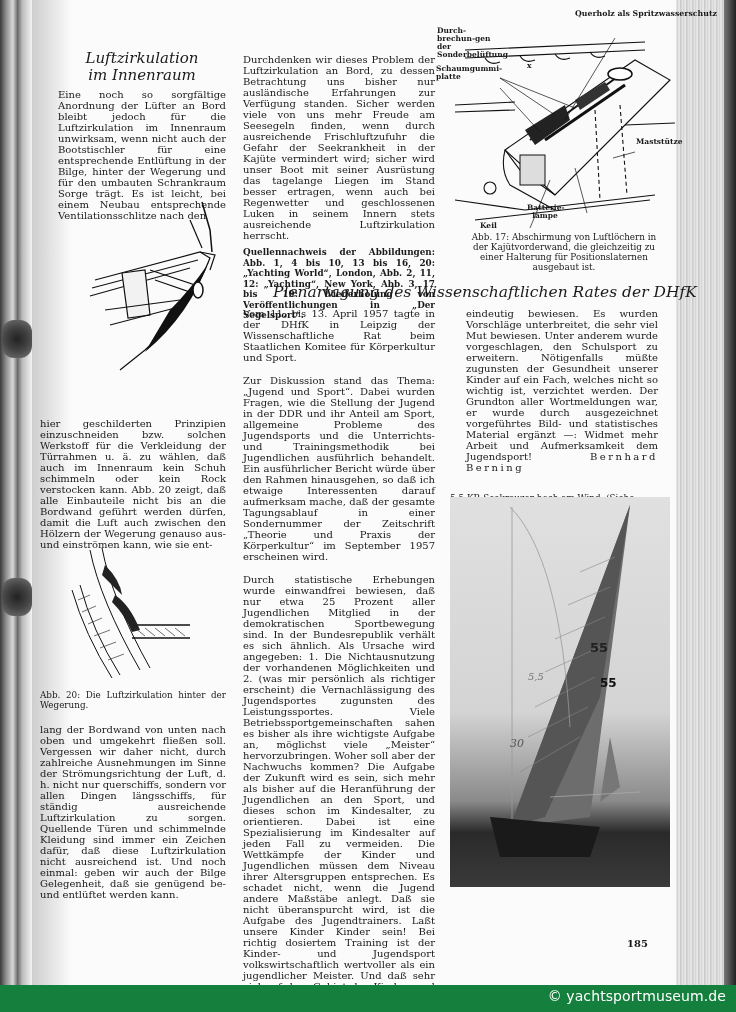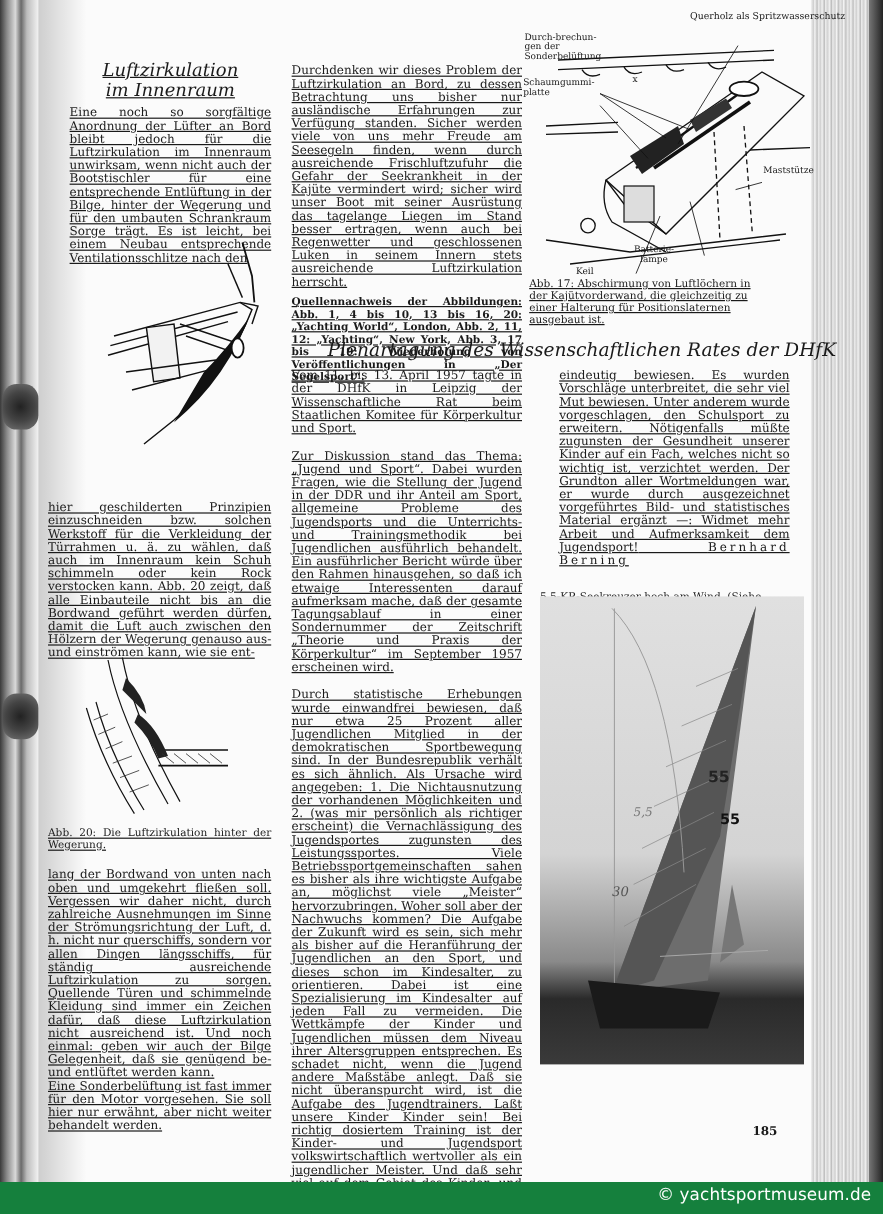--- a/index.html
+++ b/index.html
@@ -7,28 +7,28 @@
   .page { position: absolute; left: 0; top: 0; width: 736px; height: 985px; background: #fbfbfb; }
   .binding-left { position: absolute; left: 0; top: 0; width: 32px; height: 985px; background: linear-gradient(90deg, #3a3a3a 0%, #8a8a8a 18%, #d9d9d9 40%, #6a6a6a 55%, #bcbcbc 70%, #f2f2f2 100%); }
   .binding-shadow { position: absolute; left: 32px; top: 0; width: 40px; height: 985px; background: linear-gradient(90deg, rgba(0,0,0,0.18), rgba(0,0,0,0)); }
   .clip { position: absolute; left: 2px; width: 30px; height: 38px; border-radius: 12px; background: radial-gradient(circle at 50% 50%, #222 0%, #444 50%, #777 100%); }
   .edge-right { position: absolute; right: 0; top: 0; width: 60px; height: 985px;
      background: repeating-linear-gradient(90deg, #e9e9e9 0px, #d0d0d0 2px, #f5f5f5 3px, #bdbdbd 5px, #eeeeee 6px); }
   .edge-right::after { content: ""; position: absolute; right: 0; top: 0; width: 12px; height: 100%; background: linear-gradient(90deg, #777, #222); }
   .footer-bar { position: absolute; left: 0; top: 985px; width: 736px; height: 27px; background: #15803d; }
   .footer-credit { position: absolute; right: 10px; top: 3px; color: #ffffff; font-family: "DejaVu Sans", sans-serif; font-size: 14px; letter-spacing: 0.1px; }
 
-  .col { position: absolute; font-size: 10px; line-height: 11px; text-align: justify; hyphens: manual; text-decoration: underline; }
+  .col { position: absolute; font-size: 10px; line-height: 11px; text-align: justify; hyphens: manual; }
   .col p { margin: 0; }
   .col p + p { margin-top: 12px; }
   .caption { font-size: 8.8px; line-height: 10px; }
   .bold { font-weight: bold; }
   .h1 { font-family: "DejaVu Serif", serif; font-style: italic; font-size: 15px; line-height: 17px; text-align: center; }
   .h2 { position: absolute; font-family: "DejaVu Serif", serif; font-style: italic; font-size: 15.5px; white-space: nowrap; }
-  .label { position: absolute; font-family: "DejaVu Serif", serif; font-weight: normal; font-size: 7.5px; line-height: 8px; }
+  .label { position: absolute; font-family: "DejaVu Serif", serif; font-weight: bold; font-size: 7.5px; line-height: 8px; }
   .spaced { letter-spacing: 2.5px; }
   svg { position: absolute; }
   .photo { position: absolute; left: 450px; top: 497px; width: 220px; height: 390px; background: linear-gradient(180deg, #e0e0e0 0%, #d4d4d4 55%, #8a8a8a 78%, #2a2a2a 86%, #3a3a3a 100%); overflow: hidden; }
   .page-number { position: absolute; left: 627px; top: 938px; font-size: 10px; font-weight: bold; }
 </style>
 </head>
 <body>
 
 <div class="page">
   <div class="binding-left"></div>
@@ -93,21 +93,20 @@
         <line x1="38" y1="120" x2="54" y2="114"></line>
     </g>
   </svg>
 
   <div class="col caption" style="left:40px; top:690px; width:186px;">
     <p>Abb. 20: Die Luftzirkulation hinter der Wegerung.</p>
   </div>
 
   <div class="col" style="left:40px; top:724px; width:186px;">
     <p>lang der Bordwand von unten nach oben und umgekehrt fließen soll. Vergessen wir daher nicht, durch zahlreiche Ausnehmungen im Sinne der Strömungsrichtung der Luft, d. h. nicht nur querschiffs, sondern vor allen Dingen längsschiffs, für ständig ausreichende Luftzirkulation zu sorgen. Quellende Türen und schimmelnde Kleidung sind immer ein Zeichen dafür, daß diese Luftzirkulation nicht ausreichend ist. Und noch einmal: geben wir auch der Bilge Gelegenheit, daß sie genügend be- und entlüftet werden kann.</p>
-    <p style="margin-top:0;">Eine Sonderbelüftung ist fast immer für den Motor vorgesehen. Sie soll hier nur erwähnt, aber nicht weiter behandelt werden.</p>
   </div>
 
   <div class="col" style="left:243px; top:54px; width:192px;">
     <p>Durchdenken wir dieses Problem der Luftzirkulation an Bord, zu dessen Betrachtung uns bisher nur ausländische Erfahrungen zur Verfügung standen. Sicher werden viele von uns mehr Freude am Seesegeln finden, wenn durch ausreichende Frischluftzufuhr die Gefahr der Seekrankheit in der Kajüte vermindert wird; sicher wird unser Boot mit seiner Ausrüstung das tagelange Liegen im Stand besser ertragen, wenn auch bei Regenwetter und geschlossenen Luken in seinem Innern stets ausreichende Luftzirkulation herrscht.</p>
     <p class="bold caption" style="margin-top:6px; line-height:10.5px;">Quellennachweis der Abbildungen: Abb. 1, 4 bis 10, 13 bis 16, 20: „Yachting World“, London, Abb. 2, 11, 12: „Yachting“, New York, Abb. 3, 17 bis 19: Wiederholung von Veröffentlichungen in „Der Segelsport“.</p>
   </div>
 
   <svg style="left:445px; top:20px;" width="230" height="215" viewBox="0 0 230 215">
     <g stroke="#111" fill="none" stroke-width="1.1">
       <path d="M20 30 L200 22"></path>
@@ -141,21 +140,21 @@
     </g>
   </svg>
   <div class="label" style="left:575px; top:10px; font-size:7.8px;">Querholz als Spritzwasserschutz</div>
   <div class="label" style="left:437px; top:27px; width:66px;">Durch-brechun-gen der Sonderbelüftung</div>
   <div class="label" style="left:436px; top:65px; width:56px;">Schaumgummi-platte</div>
   <div class="label" style="left:527px; top:62px;">x</div>
   <div class="label" style="left:636px; top:138px;">Maststütze</div>
   <div class="label" style="left:527px; top:204px; width:36px; text-align:center;">Batterie-lampe</div>
   <div class="label" style="left:480px; top:222px;">Keil</div>
 
-  <div class="col caption" style="left:441px; top:232px; width:196px; text-align:left;">
+  <div class="col caption" style="left:466px; top:232px; width:196px; text-align:center;">
     <p>Abb. 17: Abschirmung von Luftlöchern in der Kajütvorderwand, die gleichzeitig zu einer Halterung für Positionslaternen ausgebaut ist.</p>
   </div>
 
   <div class="h2" style="left:273px; top:283px;">Plenartagung des Wissenschaftlichen Rates der DHfK</div>
 
   <div class="col" style="left:243px; top:308px; width:192px;">
     <p>Vom 11. bis 13. April 1957 tagte in der DHfK in Leipzig der Wissenschaftliche Rat beim Staatlichen Komitee für Körperkultur und Sport.</p>
     <p>Zur Diskussion stand das Thema: „Jugend und Sport“. Dabei wurden Fragen, wie die Stellung der Jugend in der DDR und ihr Anteil am Sport, allgemeine Probleme des Jugendsports und die Unterrichts- und Trainingsmethodik bei Jugendlichen ausführlich behandelt. Ein ausführlicher Bericht würde über den Rahmen hinausgehen, so daß ich etwaige Interessenten darauf aufmerksam mache, daß der gesamte Tagungsablauf in einer Sondernummer der Zeitschrift „Theorie und Praxis der Körperkultur“ im September 1957 erscheinen wird.</p>
     <p>Durch statistische Erhebungen wurde einwandfrei bewiesen, daß nur etwa 25 Prozent aller Jugendlichen Mitglied in der demokratischen Sportbewegung sind. In der Bundesrepublik verhält es sich ähnlich. Als Ursache wird angegeben: 1. Die Nichtausnutzung der vorhandenen Möglichkeiten und 2. (was mir persönlich als richtiger erscheint) die Vernachlässigung des Jugendsportes zugunsten des Leistungssportes. Viele Betriebssportgemeinschaften sahen es bisher als ihre wichtigste Aufgabe an, möglichst viele „Meister“ hervorzubringen. Woher soll aber der Nachwuchs kommen? Die Aufgabe der Zukunft wird es sein, sich mehr als bisher auf die Heranführung der Jugendlichen an den Sport, und dieses schon im Kindesalter, zu orientieren. Dabei ist eine Spezialisierung im Kindesalter auf jeden Fall zu vermeiden. Die Wettkämpfe der Kinder und Jugendlichen müssen dem Niveau ihrer Altersgruppen entsprechen. Es schadet nicht, wenn die Jugend andere Maßstäbe anlegt. Daß sie nicht überanspurcht wird, ist die Aufgabe des Jugendtrainers. Laßt unsere Kinder Kinder sein! Bei richtig dosiertem Training ist der Kinder- und Jugendsport volkswirtschaftlich wertvoller als ein jugendlicher Meister. Und daß sehr viel auf dem Gebiet des Kinder- und Jugendsportes zu tun ist, wurde sehr</p>
   </div>

